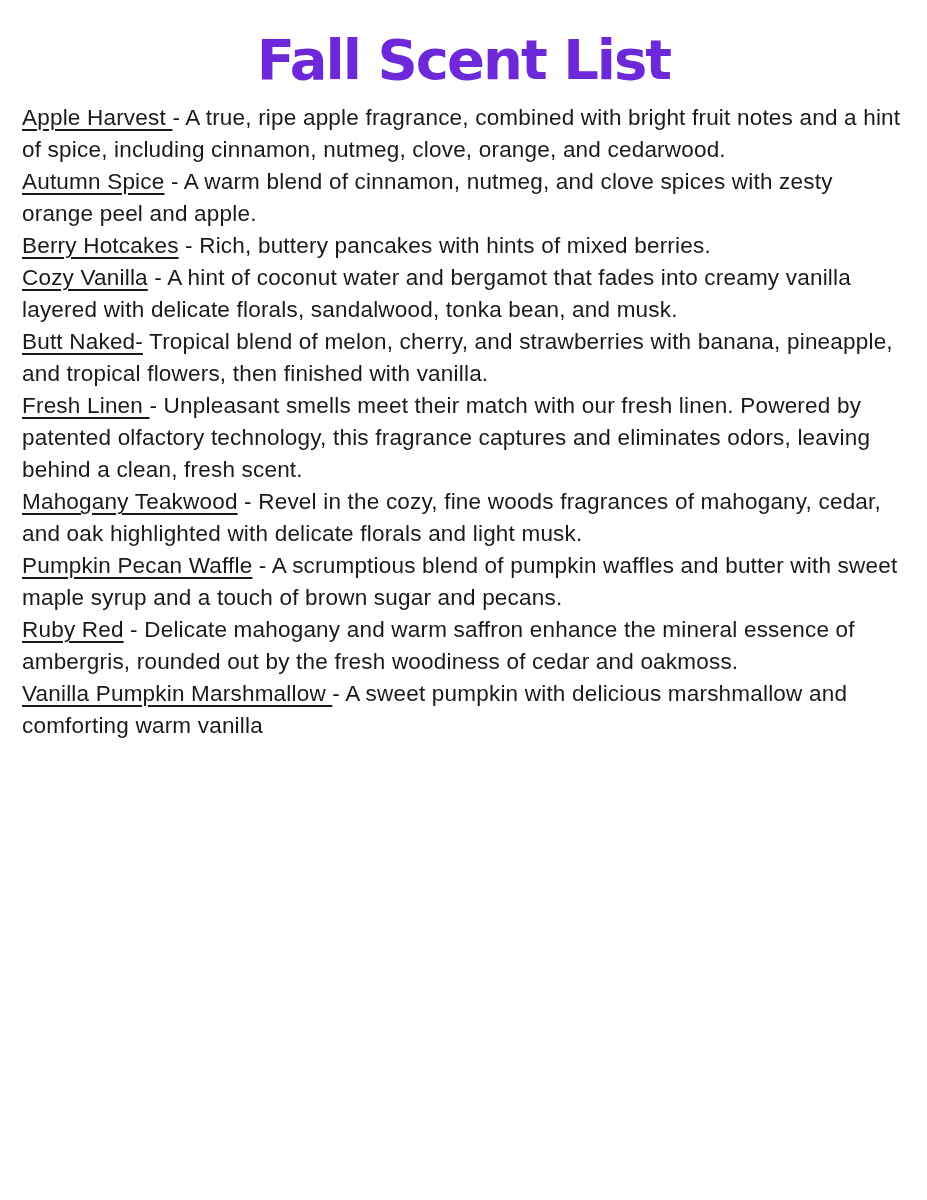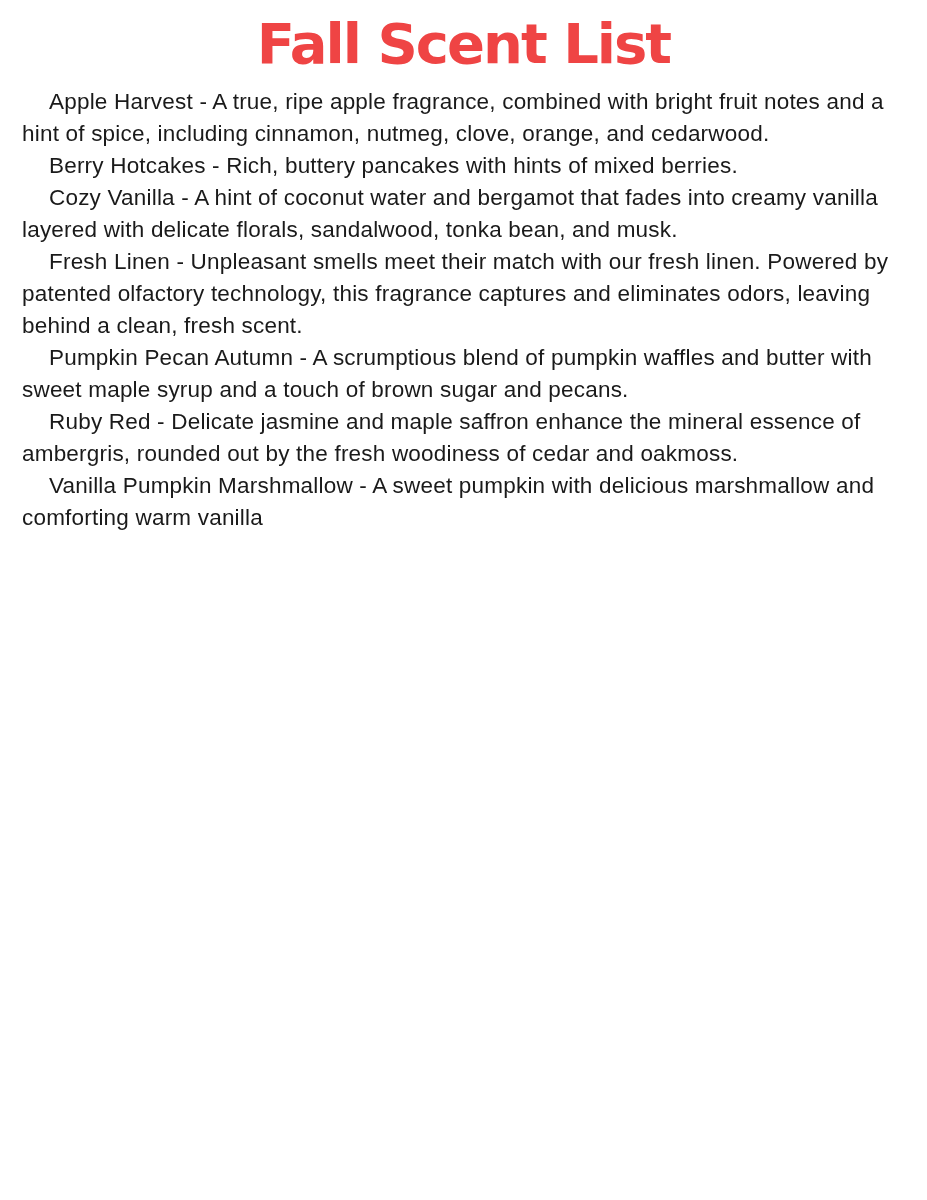--- a/index.html
+++ b/index.html
@@ -15,68 +15,71 @@
     color: #1a1a1a;
   }
   .page {
     width: 927px;
     height: 1200px;
     background: #ffffff;
     box-sizing: border-box;
   }
   h1.doc-title {
     margin: 0;
-    padding: 10px 0 6px 0;
+    padding: 26px 0 6px 0;
     text-align: center;
     font-family: "DejaVu Sans", sans-serif;
     font-weight: bold;
     font-size: 56px;
     line-height: 68px;
     letter-spacing: -2px;
-    color: #ef4444;
+    color: #6d28d9;
   }
   .scent-list {
     margin: 2px 22px 0 22px;
     font-size: 22.5px;
     line-height: 32px;
     letter-spacing: 0.2px;
   }
   p.entry {
     margin: 0;
     padding: 0;
   }
   .scent-name {
+    text-decoration: underline;
     text-decoration-thickness: 1.5px;
     text-underline-offset: 4px;
-    margin-left: 27px;
   }
 </style>
 </head>
 <body>
 
 <div class="page">
   <h1 class="doc-title">Fall Scent List</h1>
 
   <div class="scent-list" id="scent-list">
   <p class="entry"><span class="scent-name">Apple Harvest </span><span class="scent-desc">- A true, ripe apple fragrance, combined with bright fruit notes and a hint of spice, including cinnamon, nutmeg, clove, orange, and cedarwood.</span></p>
 
+  <p class="entry"><span class="scent-name">Autumn Spice</span><span class="scent-desc"> - A warm blend of cinnamon, nutmeg, and clove spices with zesty orange peel and apple.</span></p>
 
   <p class="entry"><span class="scent-name">Berry Hotcakes</span><span class="scent-desc"> - Rich, buttery pancakes with hints of mixed berries.</span></p>
 
   <p class="entry"><span class="scent-name">Cozy Vanilla</span><span class="scent-desc"> - A hint of coconut water and bergamot that fades into creamy vanilla layered with delicate florals, sandalwood, tonka bean, and musk.</span></p>
 
 
 
+  <p class="entry"><span class="scent-name">Butt Naked-</span><span class="scent-desc"> Tropical blend of melon, cherry, and strawberries with banana, pineapple, and tropical flowers, then finished with vanilla.</span></p>
 
 
   <p class="entry"><span class="scent-name">Fresh Linen </span><span class="scent-desc">- Unpleasant smells meet their match with our fresh linen. Powered by patented olfactory technology, this fragrance captures and eliminates odors, leaving behind a clean, fresh scent.</span></p>
 
+  <p class="entry"><span class="scent-name">Mahogany Teakwood</span><span class="scent-desc"> - Revel in the cozy, fine woods fragrances of mahogany, cedar, and oak highlighted with delicate florals and light musk.</span></p>
 
 
-  <p class="entry"><span class="scent-name">Pumpkin Pecan Autumn</span><span class="scent-desc"> - A scrumptious blend of pumpkin waffles and butter with sweet maple syrup and a touch of brown sugar and pecans.</span></p>
+  <p class="entry"><span class="scent-name">Pumpkin Pecan Waffle</span><span class="scent-desc"> - A scrumptious blend of pumpkin waffles and butter with sweet maple syrup and a touch of brown sugar and pecans.</span></p>
 
-  <p class="entry"><span class="scent-name">Ruby Red</span><span class="scent-desc"> - Delicate jasmine and maple saffron enhance the mineral essence of ambergris, rounded out by the fresh woodiness of cedar and oakmoss.</span></p>
+  <p class="entry"><span class="scent-name">Ruby Red</span><span class="scent-desc"> - Delicate mahogany and warm saffron enhance the mineral essence of ambergris, rounded out by the fresh woodiness of cedar and oakmoss.</span></p>
 
 
   <p class="entry"><span class="scent-name">Vanilla Pumpkin Marshmallow </span><span class="scent-desc">- A sweet pumpkin with delicious marshmallow and comforting warm vanilla</span></p>
 
 </div>
 </div>
 
 </body></html>

